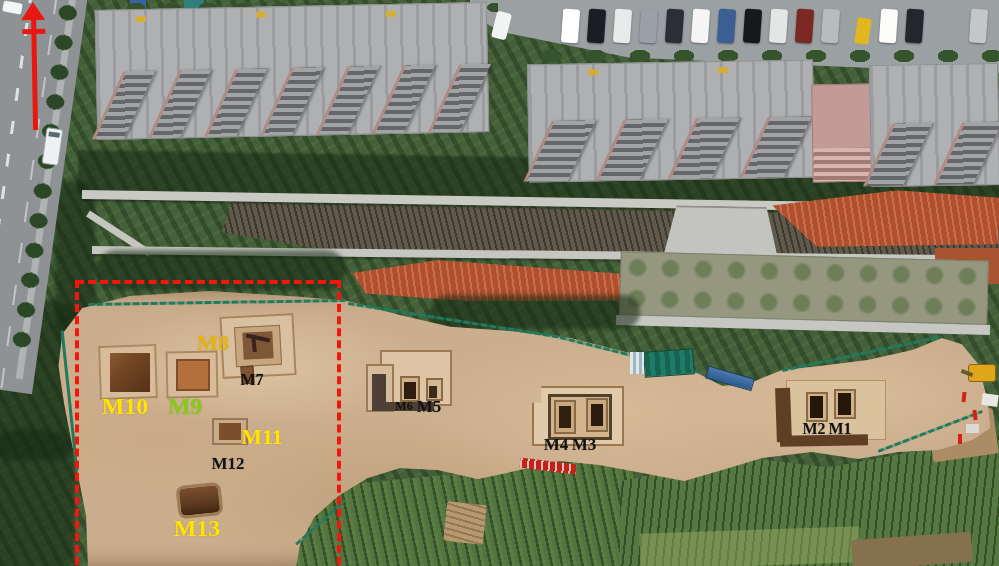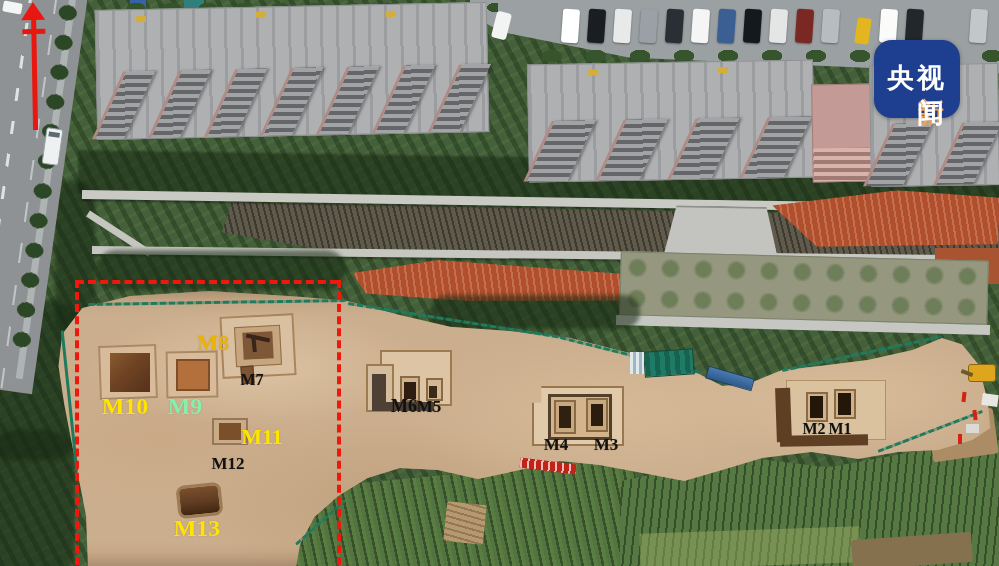--- a/index.html
+++ b/index.html
@@ -389,39 +389,32 @@
   <div class="banner"></div>
 
   <div id="b-top" class="boundary-line" style="left: 76px; top: 280px; width: 262px;"></div>
   <div id="b-left" class="boundary-line" style="left: 75px; top: 280px; height: 285px;"></div>
   <div id="b-right" class="boundary-line" style="left: 337px; top: 280px; height: 285px;"></div>
 
   <div id="labels-layer" style="inset:0">
       <span class="tomb-label" style="left: 213px; top: 343px; color: #eab308; font-size: 22px;">M8</span>
       <span class="tomb-label" style="left: 252px; top: 380px; color: rgb(17, 17, 17); font-size: 16px;">M7</span>
       <span class="tomb-label" style="left: 125px; top: 406px; color: rgb(255, 228, 0); font-size: 24px;">M10</span>
-      <span class="tomb-label" style="left: 185px; top: 406px; color: #86efac; font-size: 24px;">M9</span>
-      <span class="tomb-label" style="left: 404px; top: 406px; color: rgb(17, 17, 17); font-size: 18px;">M6</span>
+      <span class="tomb-label" style="left: 185px; top: 406px; color: #84cc16; font-size: 24px;">M9</span>
+      <span class="tomb-label" style="left: 404px; top: 406px; color: rgb(17, 17, 17); font-size: 12px;">M6</span>
       <span class="tomb-label" style="left: 429px; top: 406px; color: rgb(17, 17, 17); font-size: 17px;">M5</span>
       <span class="tomb-label" style="left: 262px; top: 437px; color: rgb(255, 228, 0); font-size: 22px;">M11</span>
       <span class="tomb-label" style="left: 228px; top: 463px; color: rgb(17, 17, 17); font-size: 17px;">M12</span>
       <span class="tomb-label" style="left: 556px; top: 444px; color: rgb(17, 17, 17); font-size: 17px;">M4</span>
-      <span class="tomb-label" style="left: 584px; top: 444px; color: rgb(17, 17, 17); font-size: 17px; margin-left: 22px;">M3</span>
+      <span class="tomb-label" style="left: 584px; top: 444px; color: rgb(17, 17, 17); font-size: 17px;">M3</span>
       <span class="tomb-label" style="left: 814px; top: 429px; color: rgb(17, 17, 17); font-size: 16px;">M2</span>
       <span class="tomb-label" style="left: 840px; top: 429px; color: rgb(17, 17, 17); font-size: 16px;">M1</span>
       <span class="tomb-label" style="left: 197px; top: 528px; color: rgb(255, 228, 0); font-size: 24px;">M13</span>
     </div>
 
   <div class="north-arrow">
     <div class="na-head" style="border-bottom-color: rgb(232, 23, 15);"></div>
     <div class="na-shaft" style="background: rgb(232, 23, 15);"></div>
     <div class="na-bar" style="background: rgb(232, 23, 15);"></div>
   </div>
 
-  <div class="badge" style="background: rgb(30, 63, 143); color: rgb(255, 255, 255);">
-    <div class="bline">央视</div>
-    <div class="bline">
-        <span style="color: rgb(233, 165, 94);">新</span>
-        <span>闻</span>
-      </div>
-  </div>
 
 </div>
 
 </body></html>

